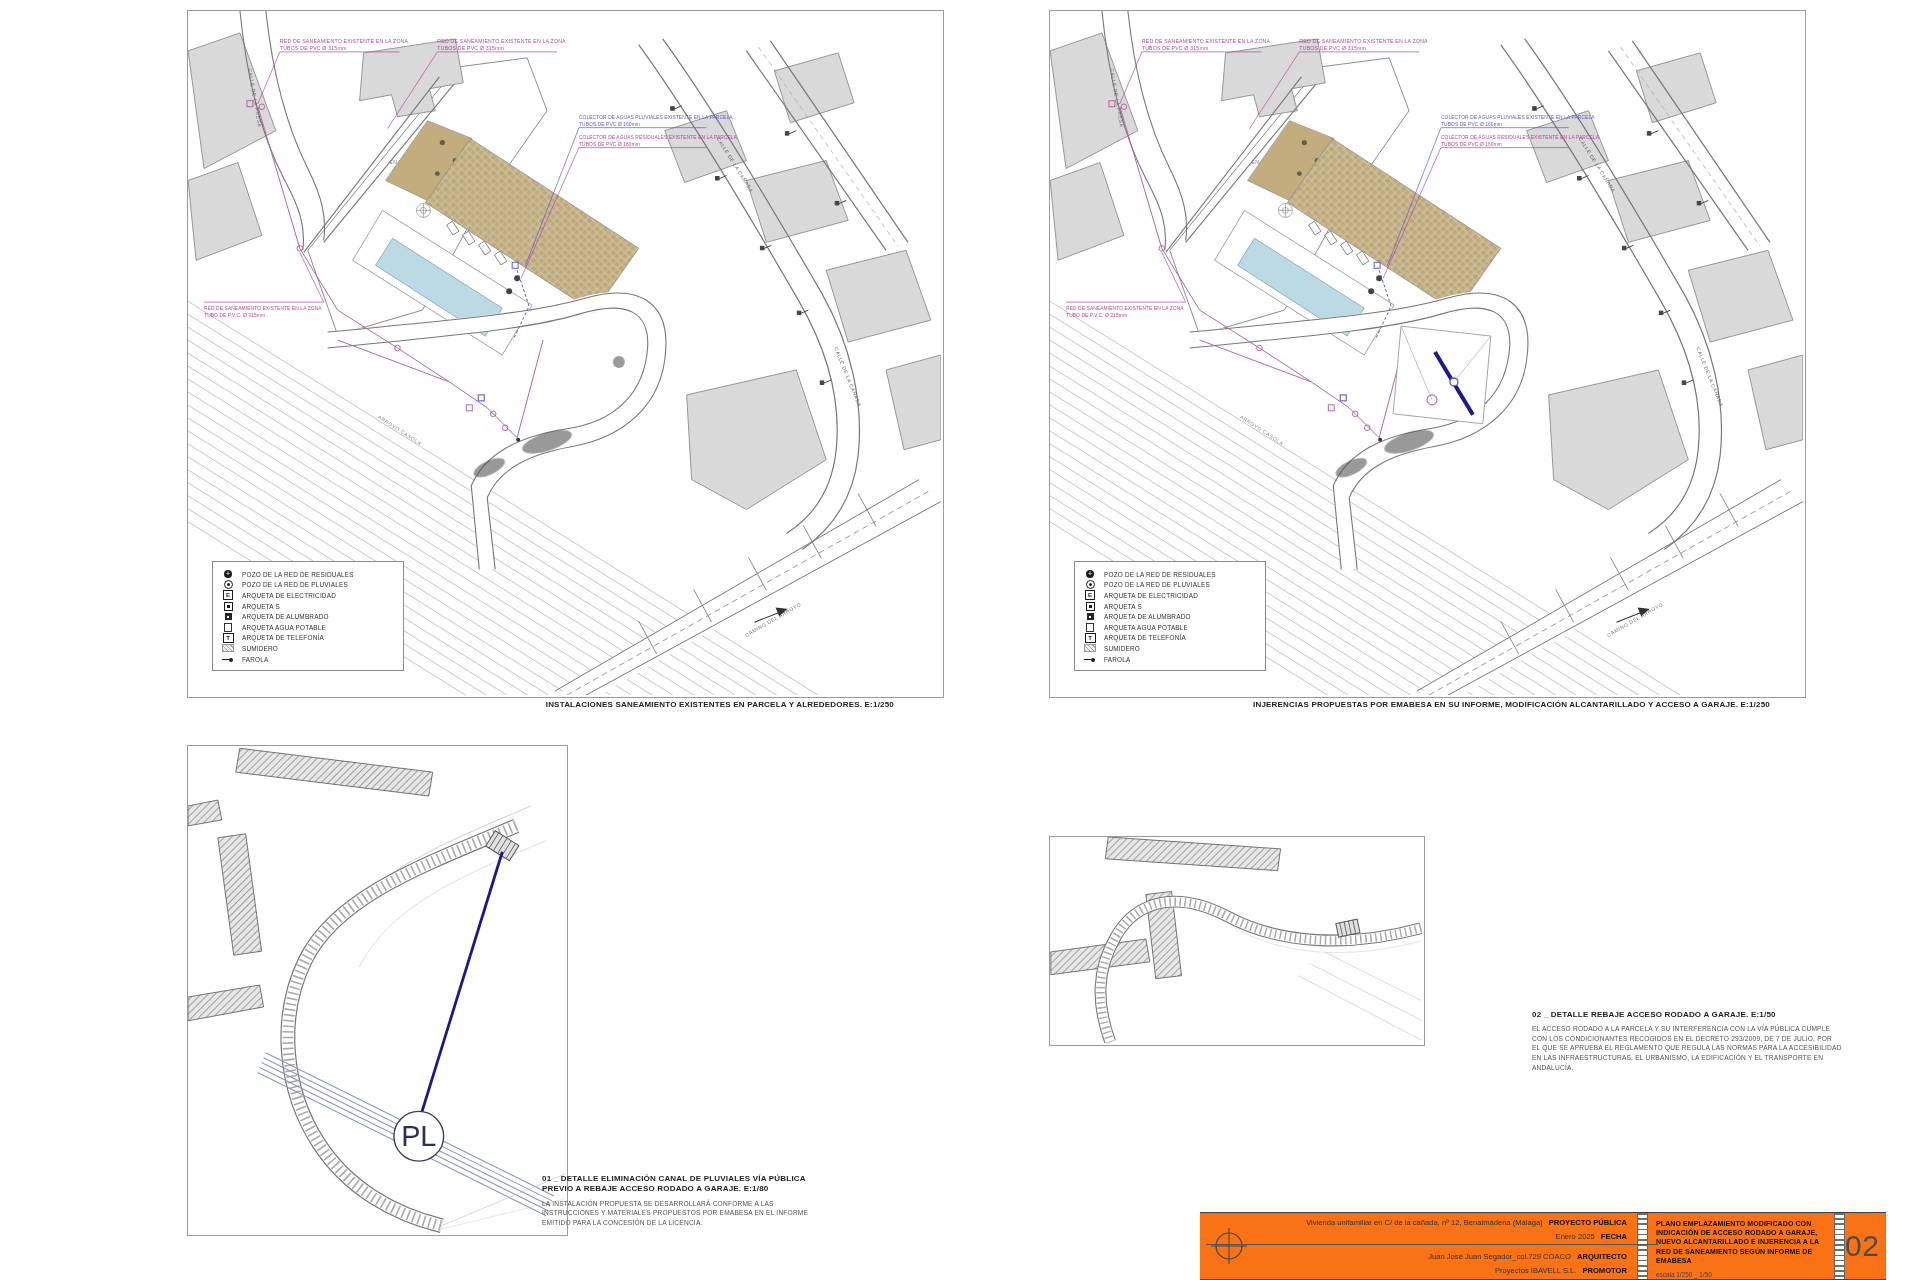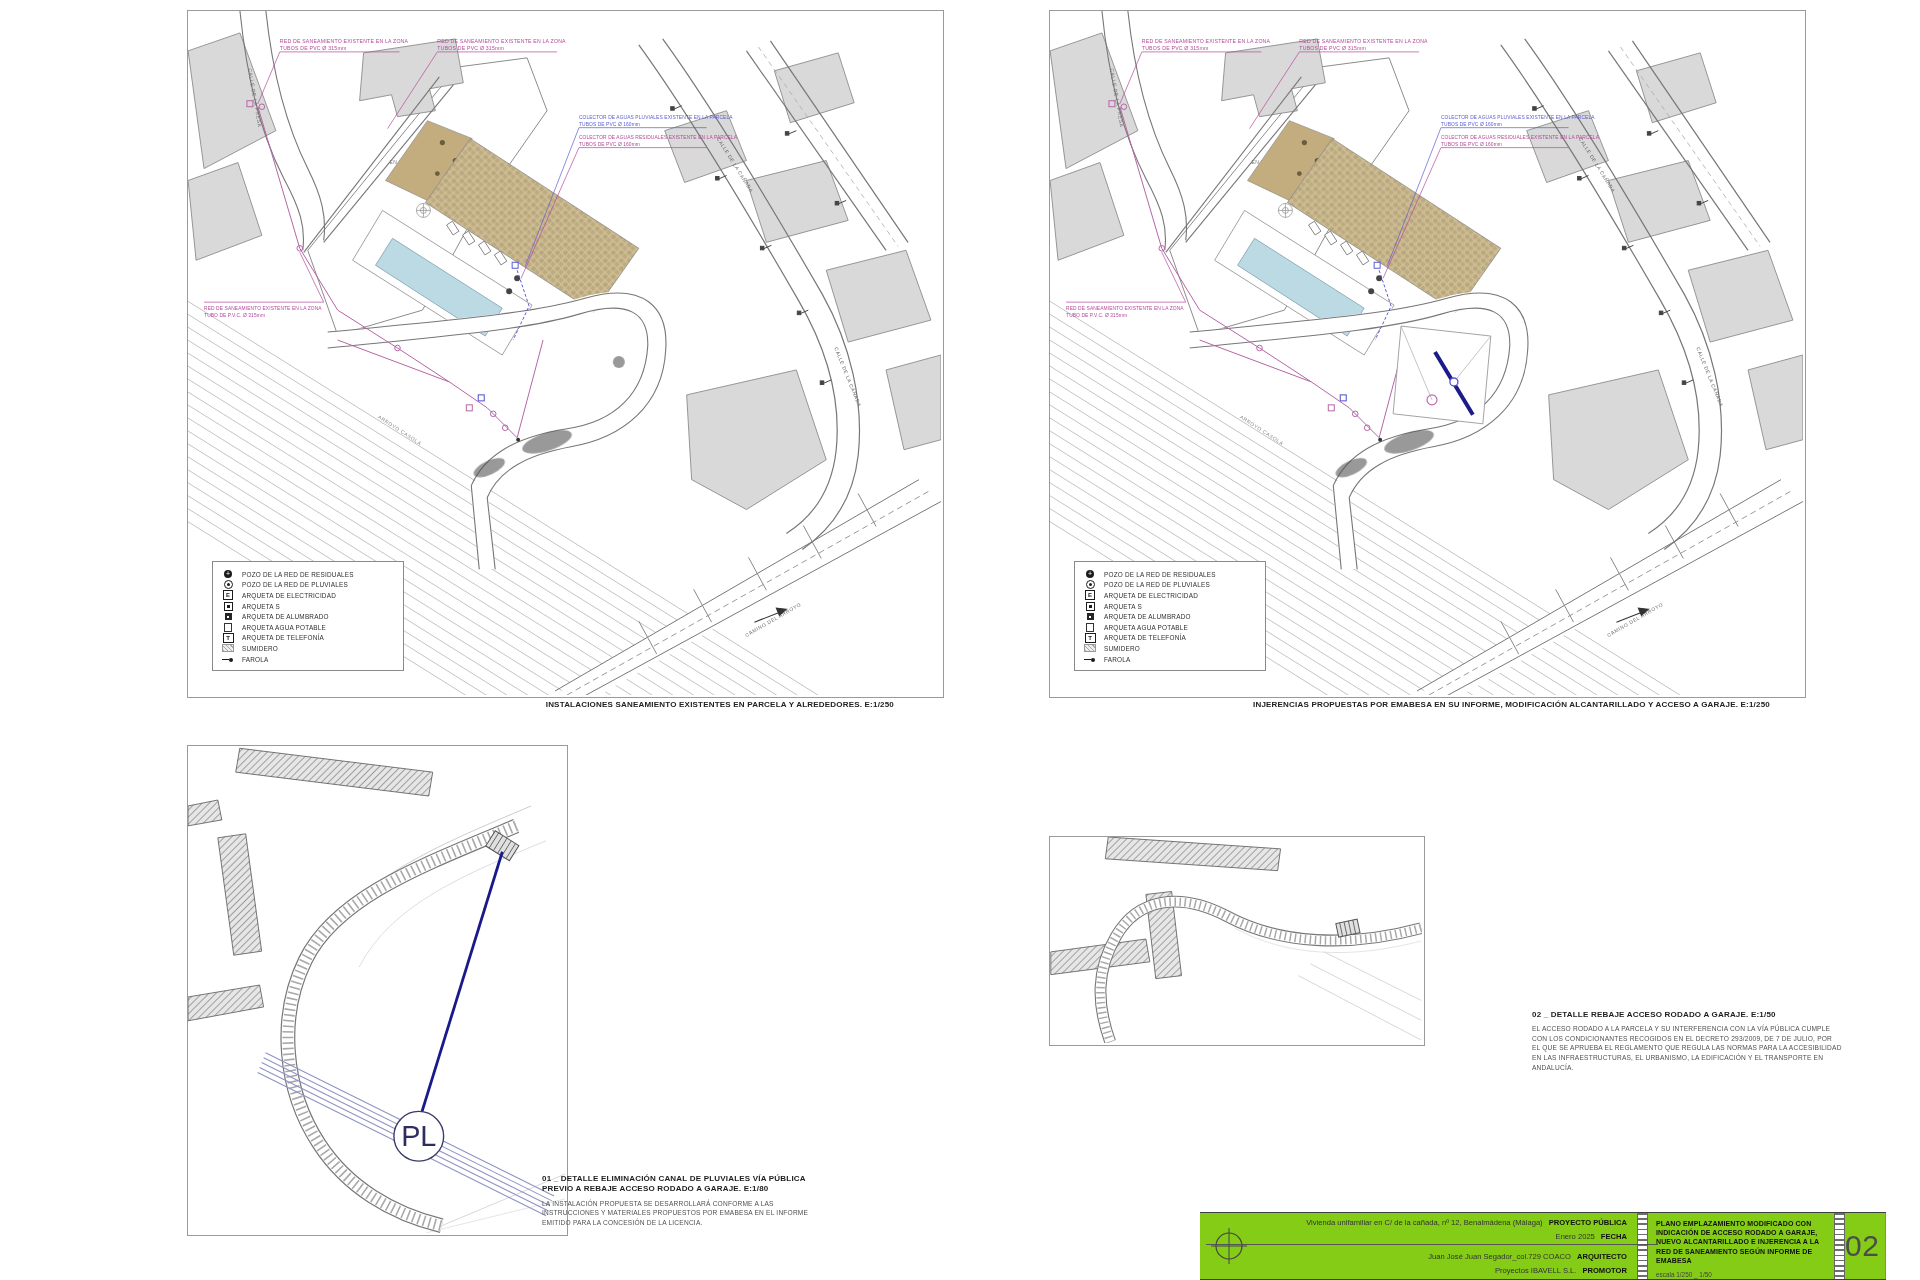--- a/index.html
+++ b/index.html
@@ -41,21 +41,21 @@
   .ic-farola i::before{content:"";position:absolute;left:0;top:4px;width:7px;height:1.2px;background:#1c1c1c;}
   .ic-farola i::after{content:"";position:absolute;left:7px;top:2.5px;width:4px;height:4px;border-radius:50%;background:#1c1c1c;}
   
   .det-cap{position:absolute;}
   #cap-d1{left:542px;top:1174px;width:300px;}
   #cap-d2{left:1484px;top:1010px;width:330px;margin-left:48px;}
   .det-title{font-size:8px;font-weight:bold;color:#1d1d1d;letter-spacing:.2px;line-height:1.3;}
   .det-body{font-size:6.6px;color:#4f4f4f;letter-spacing:.2px;line-height:1.45;margin-top:4px;width:290px;}
   
   #titleblock{position:absolute;left:1200px;top:1212px;width:686px;height:66px;
-      border-top:1.4px solid #3f3f3f;border-bottom:1.4px solid #3f3f3f;background:#84cc16;
+      border-top:1.4px solid #3f3f3f;border-bottom:1.4px solid #3f3f3f;background:#f97316;
       display:flex;align-items:stretch;}
   .tb-left{position:relative;flex:1 1 auto;padding:5px 10px 4px 60px;box-sizing:border-box;}
   .tb-midline{position:absolute;left:6px;top:31px;width:452px;height:1px;background:#555;}
   #compass{position:absolute;left:10px;top:14px;}
   .tb-row{display:flex;justify-content:flex-end;align-items:baseline;gap:6px;height:14px;}
   .tb-val{font-size:7.6px;color:#333;}
   .tb-key{font-size:7.6px;font-weight:bold;color:#111;}
   .tb-strip{width:9px;border-left:1px solid #666;border-right:1px solid #666;
       background:repeating-linear-gradient(180deg,#6e6e6e 0 1.6px,#fff 1.6px 5.2px);}
   .tb-mid{width:186px;padding:6px 8px;box-sizing:border-box;}

